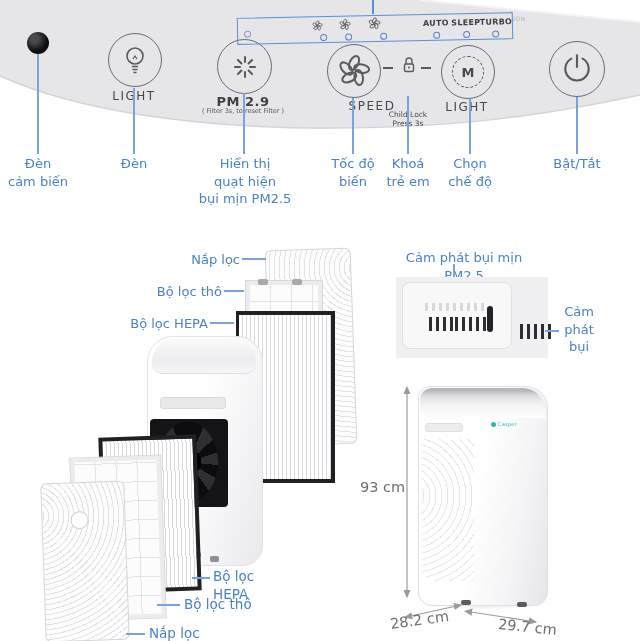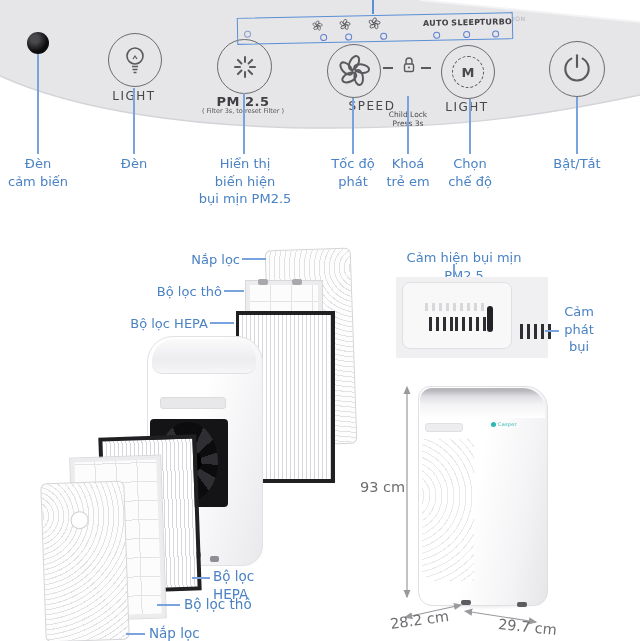--- a/index.html
+++ b/index.html
@@ -134,21 +134,21 @@
           <line x1="3.54" y1="3.54" x2="7.07" y2="7.07"></line>
         <line x1="0" y1="5" x2="0" y2="10"></line>
           <line x1="-3.54" y1="3.54" x2="-7.07" y2="7.07"></line>
         <line x1="-5" y1="0" x2="-10" y2="0"></line>
           <line x1="-3.54" y1="-3.54" x2="-7.07" y2="-7.07"></line>
         <line x1="0" y1="-5" x2="0" y2="-10"></line>
           <line x1="3.54" y1="-3.54" x2="7.07" y2="-7.07"></line>
       </g>
     </svg>
   </div>
-  <div class="pm-word" style="left:205px;top:94px;width:76px;">PM 2.5</div>
+  <div class="pm-word" style="left:205px;top:94px;width:76px;">PM 2.9</div>
   <div class="pm-sub" style="left:188px;top:107px;width:110px;">( Filter 3s, to reset Filter )</div>
 
   <div class="indicator-box">
     <div class="ring" style="left:6px;top:12px;border-color:#8a9ad0;"></div>
     <svg class="fan-s" style="left:74px;top:3px;" width="11" height="11" viewBox="-17 -17 34 34">
         <use href="#pinwheel"></use>
       </svg>
     <svg class="fan-s" style="left:101px;top:2px;" width="12" height="12" viewBox="-17 -17 34 34">
         <use href="#pinwheel"></use>
       </svg>
@@ -206,24 +206,24 @@
   <div class="line-v" style="left:243px;top:93px;height:61px;"></div>
   <div class="line-v" style="left:352px;top:98px;height:56px;"></div>
   <div class="line-v" style="left:407px;top:96px;height:58px;"></div>
   <div class="line-v" style="left:469px;top:99px;height:55px;"></div>
   <div class="line-v" style="left:576px;top:97px;height:57px;"></div>
 
   <div class="vn" style="left:3px;top:155px;width:70px;">Đèn
 cảm biến</div>
   <div class="vn" style="left:104px;top:155px;width:60px;">Đèn</div>
   <div class="vn" style="left:195px;top:155px;width:100px;">Hiển thị
-biến hiện
+quạt hiện
 bụi mịn PM2.5</div>
   <div class="vn" style="left:322px;top:155px;width:62px;">Tốc độ
-phát</div>
+biến</div>
   <div class="vn" style="left:378px;top:155px;width:60px;">Khoá
 trẻ em</div>
   <div class="vn" style="left:440px;top:155px;width:60px;">Chọn
 chế độ</div>
   <div class="vn" style="left:547px;top:155px;width:60px;">Bật/Tắt</div>
 
   <div class="grille" style="left:268px;top:249px;width:84px;height:194px;transform:rotate(-2deg);
        background:repeating-radial-gradient(circle at 110% 10%,#fdfdfd 0 4px,#e2e2e5 4px 5px);"></div>
   <div class="prefilter" style="left:246px;top:281px;width:68px;height:92px;">
     <div class="tab" style="left:8px;top:-6px;"></div>
@@ -256,21 +256,21 @@
   <div class="vn" style="left:130px;top:315px;width:78px;text-align:right;">Bộ lọc HEPA</div>
   <div class="line-h" style="left:210px;top:322px;width:24px;"></div>
 
   <div class="line-h" style="left:192px;top:577px;width:18px;"></div>
   <div class="vn" style="left:213px;top:568px;width:80px;text-align:left;font-size:13.5px;">Bộ lọc HEPA</div>
   <div class="line-h" style="left:157px;top:604px;width:23px;"></div>
   <div class="vn" style="left:184px;top:596px;width:70px;text-align:left;font-size:13.5px;">Bộ lọc thô</div>
   <div class="line-h" style="left:126px;top:633px;width:19px;"></div>
   <div class="vn" style="left:149px;top:625px;width:60px;text-align:left;font-size:13.5px;">Nắp lọc</div>
 
-  <div class="vn" style="left:390px;top:249px;width:148px;">Cảm hiện bụi mịn PM2.5</div>
+  <div class="vn" style="left:390px;top:249px;width:148px;">Cảm phát bụi mịn PM2.5</div>
   <div class="line-v" style="left:453px;top:264px;height:56px;"></div>
   <div class="sensor-outer"></div>
   <div class="sensor-inner"></div>
   <div class="slots-faint" style="left:425px;top:303px;width:60px;height:8px;"></div>
   <div class="slots" style="left:429px;top:317px;width:24px;height:14px;"></div>
   <div class="slots" style="left:455px;top:317px;width:31px;height:14px;"></div>
   <div class="thick-bar" style="left:487px;top:306px;"></div>
   <div class="slots" style="left:520px;top:324px;width:31px;height:15px;"></div>
   <div class="line-h" style="left:545px;top:330px;width:14px;"></div>
   <div class="vn" style="left:560px;top:303px;width:38px;">Cảm

